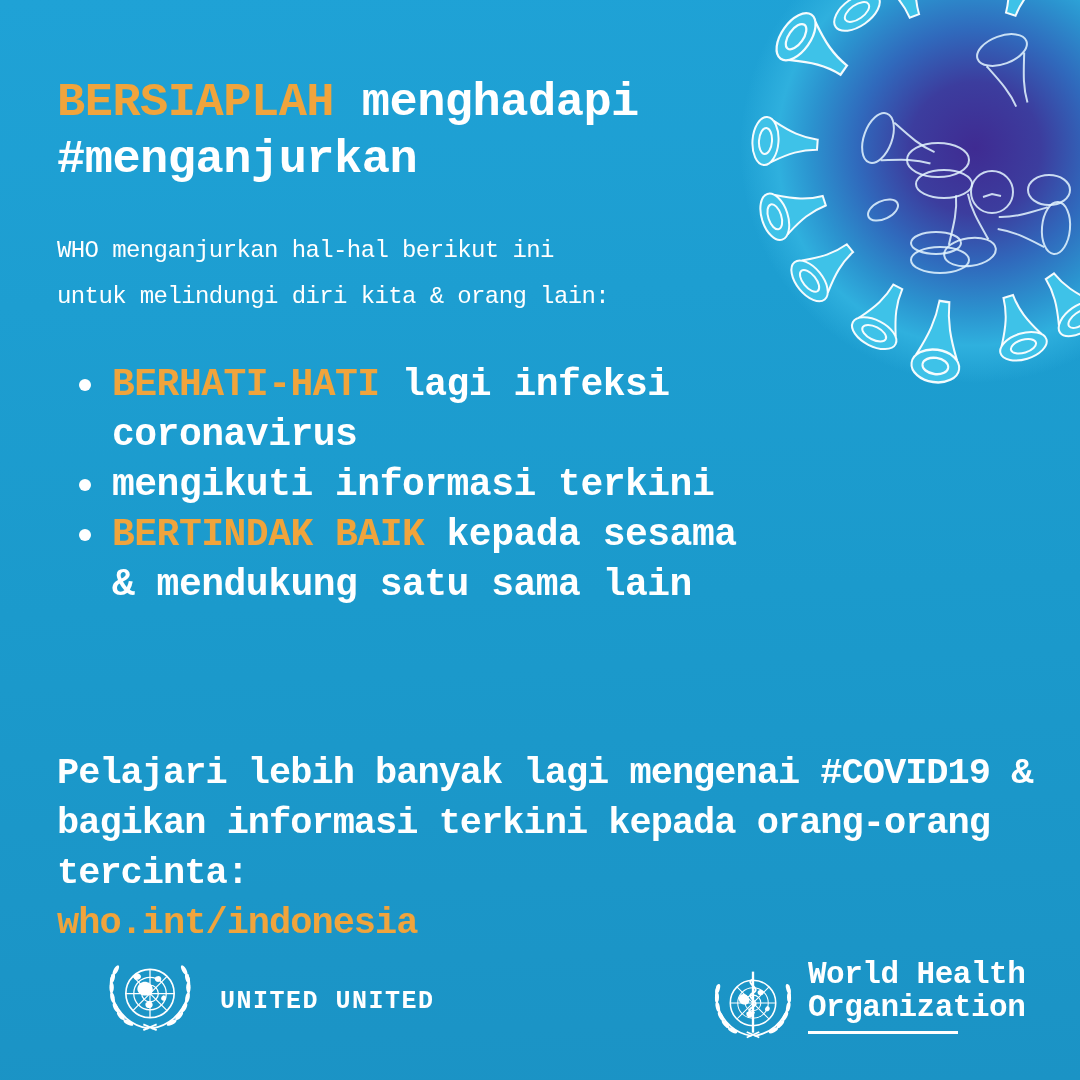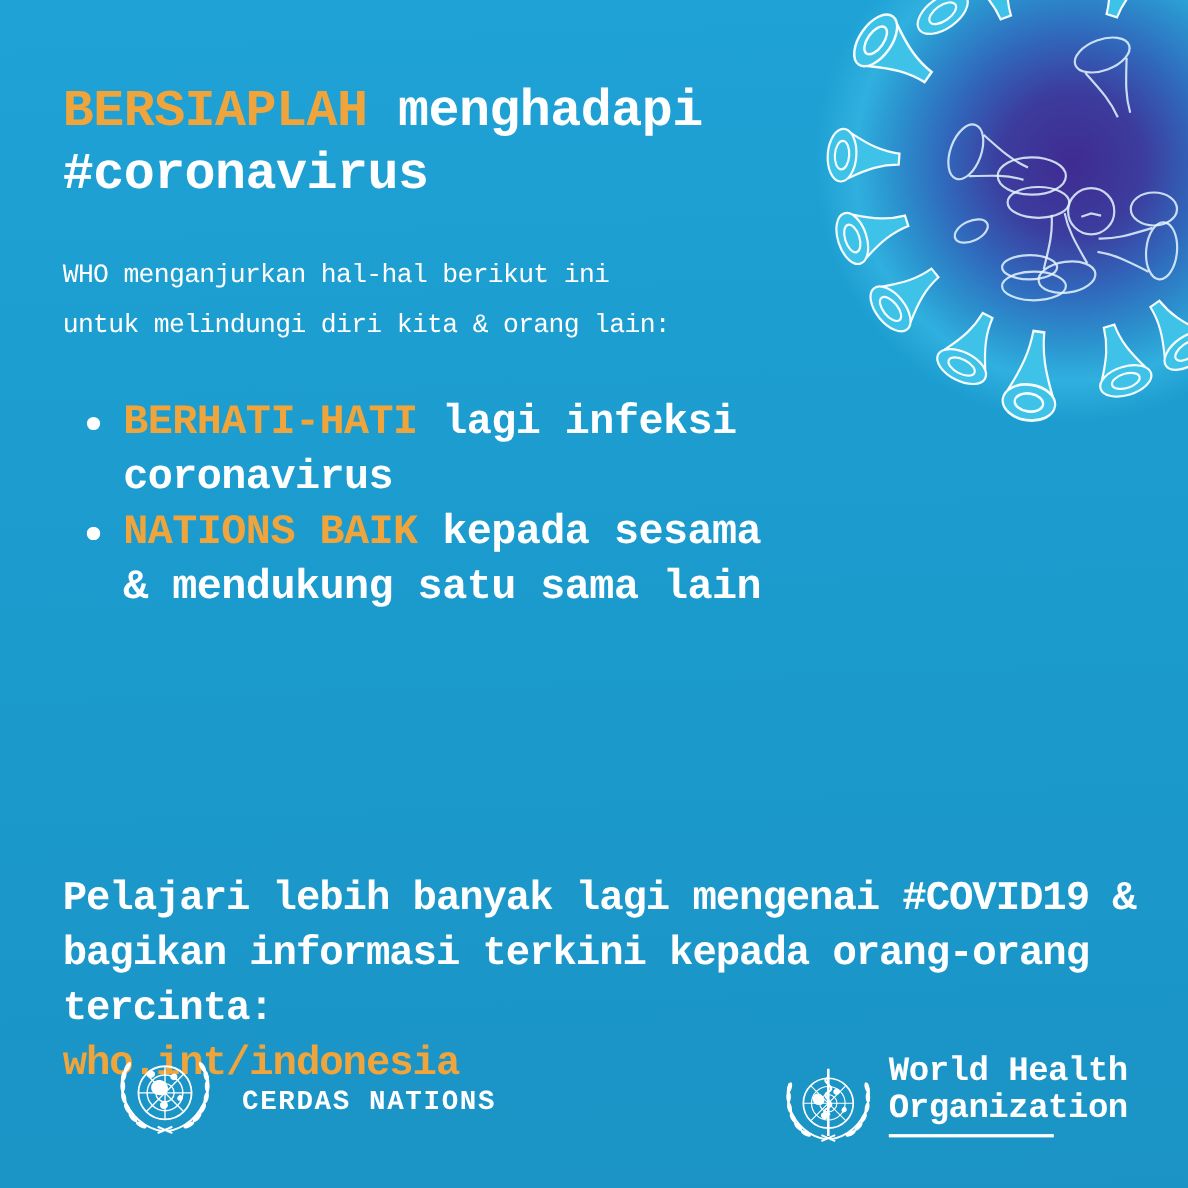--- a/index.html
+++ b/index.html
@@ -11,21 +11,21 @@
     font-family:Liberation Mono, monospace;
     color:#ffffff;
   }
   .virus{position:absolute;top:0;right:0;width:440px;height:445px;}
   .title{position:absolute;top:74px;left:57px;font-size:47px;font-weight:bold;line-height:57px;letter-spacing:-0.5px;}
   .hl{color:#F0A43C;}
   .intro{position:absolute;top:228px;left:57px;font-size:24px;font-weight:400;line-height:46px;letter-spacing:-0.6px;}
   .bullets{position:absolute;top:360px;left:57px;font-size:38px;font-weight:bold;line-height:50px;letter-spacing:-0.5px;}
   .bullet-item{position:relative;padding-left:55px;}
   .dot{position:absolute;left:22px;top:19px;width:12px;height:12px;border-radius:50%;background:#ffffff;}
-  .footer{position:absolute;top:748px;left:57px;font-size:37px;font-weight:bold;line-height:50px;letter-spacing:-1px;margin-top:44px;}
+  .footer{position:absolute;top:748px;left:57px;font-size:37px;font-weight:bold;line-height:50px;letter-spacing:-1px;}
   .logos-un{position:absolute;left:100px;top:950px;display:flex;align-items:center;}
   .un-emblem{width:100px;height:102px;}
   .un-label{margin-left:20px;font-size:25px;font-weight:bold;letter-spacing:1.5px;}
   .logos-who{position:absolute;left:706px;top:958px;display:flex;align-items:flex-start;}
   .who-emblem{width:94px;height:96px;margin-top:4px;}
   .who-text{margin-left:8px;}
   .who-name{font-size:31px;font-weight:bold;line-height:33px;letter-spacing:-0.5px;}
   .who-divider{width:150px;height:3px;background:#ffffff;margin:7px 0 5px 0;}
   .who-country{font-size:27px;font-weight:600;letter-spacing:-0.3px;}
   svg .sp{fill:#3EC2E8;stroke:rgba(255,255,255,0.95);stroke-width:2;}
@@ -87,40 +87,41 @@
     <circle class="ring" cx="352" cy="192" r="21"></circle>
     <path class="ring" d="M343,197 l9,-3 l9,2"></path>
     <ellipse class="ring" cx="409" cy="190" rx="21" ry="15"></ellipse>
     <ellipse class="ring" cx="296" cy="243" rx="25" ry="11"></ellipse>
     <ellipse class="ring" cx="300" cy="260" rx="29" ry="13"></ellipse>
     <ellipse class="ring" cx="243" cy="210" rx="16" ry="9" transform="rotate(-25 243 210)"></ellipse>
   </svg>
 
   <div class="title">
     <div><span class="hl">BERSIAPLAH</span><span> menghadapi</span></div>
-    <div>#coronavirus</div>
+    <div>#menganjurkan</div>
   </div>
 
   <div class="intro">
     <div>WHO menganjurkan hal-hal berikut ini</div>
     <div>untuk melindungi diri kita &amp; orang lain:</div>
   </div>
 
   <div class="bullets">
     <div class="bullet-item">
       <span class="dot"></span>
       <div><span class="hl">BERHATI-HATI</span><span> lagi infeksi</span></div>
       <div>coronavirus</div>
     </div>
     <div class="bullet-item">
       <span class="dot"></span>
+      <div>mengikuti informasi terkini</div>
     </div>
     <div class="bullet-item">
       <span class="dot"></span>
-      <div><span class="hl">NATIONS BAIK</span><span> kepada sesama</span></div>
+      <div><span class="hl">BERTINDAK BAIK</span><span> kepada sesama</span></div>
       <div>&amp; mendukung satu sama lain</div>
     </div>
   </div>
 
   <div class="footer">
     <div>Pelajari lebih banyak lagi mengenai #COVID19 &amp;</div>
     <div>bagikan informasi terkini kepada orang-orang tercinta:</div>
     <div class="hl">who.int/indonesia</div>
   </div>
 
@@ -157,21 +158,21 @@
         <ellipse cx="19" cy="18" rx="6.5" ry="2.6" transform="rotate(120 19 18)"></ellipse>
         <ellipse cx="86" cy="81" rx="6.5" ry="2.6" transform="rotate(-28 86 81)"></ellipse>
         <ellipse cx="95" cy="73" rx="6.5" ry="2.6" transform="rotate(-48 95 73)"></ellipse>
         <ellipse cx="101" cy="63" rx="6.5" ry="2.6" transform="rotate(-62 101 63)"></ellipse>
         <ellipse cx="105" cy="51" rx="6.5" ry="2.6" transform="rotate(-78 105 51)"></ellipse>
         <ellipse cx="106" cy="39" rx="6.5" ry="2.6" transform="rotate(-92 106 39)"></ellipse>
         <ellipse cx="105" cy="28" rx="6.5" ry="2.6" transform="rotate(-106 105 28)"></ellipse>
         <ellipse cx="101" cy="18" rx="6.5" ry="2.6" transform="rotate(-120 101 18)"></ellipse>
       </g>
     </svg>
-    <div class="un-label">CERDAS NATIONS</div>
+    <div class="un-label">UNITED UNITED</div>
   </div>
 
   <div class="logos-who">
     <svg class="who-emblem" viewBox="0 0 120 110" xmlns="http://www.w3.org/2000/svg">
       <g class="white-line" stroke-width="2">
         <circle cx="60" cy="46" r="29"></circle>
         <circle cx="60" cy="46" r="19.5" stroke-width="1.3"></circle>
         <circle cx="60" cy="46" r="10" stroke-width="1.3"></circle>
         <path stroke-width="1.3" d="M60,17 V75 M31,46 H89 M39.5,25.5 L80.5,66.5 M80.5,25.5 L39.5,66.5"></path>
       </g>

